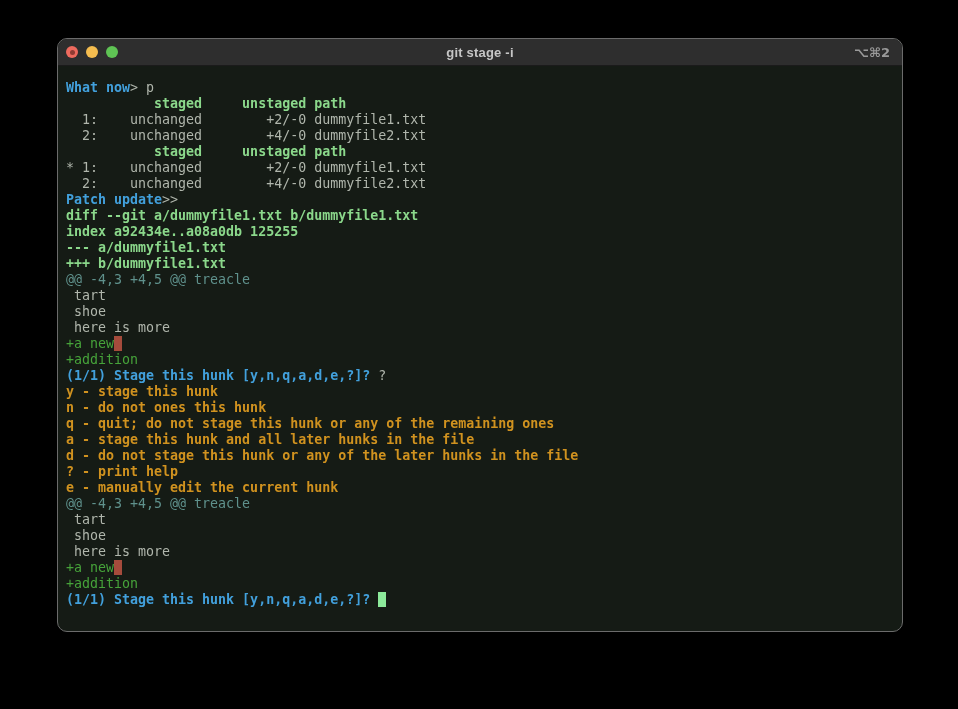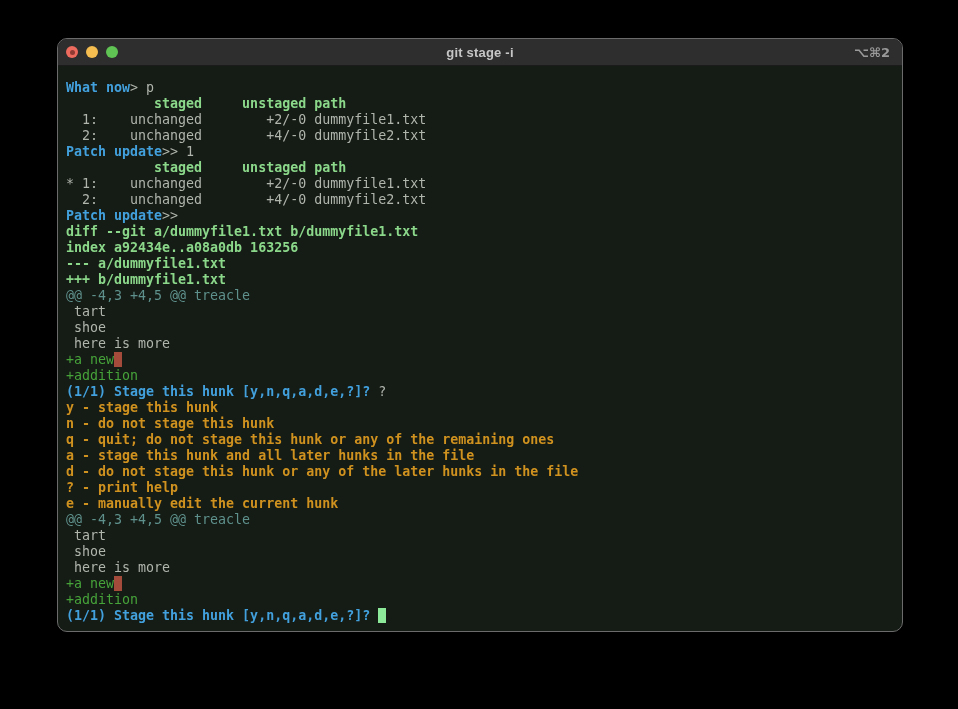--- a/index.html
+++ b/index.html
@@ -113,38 +113,37 @@
       <span class="light green"></span>
     </div>
     <div class="title">git stage -i</div>
     <div class="shortcut">⌥⌘2</div>
   </div>
   <div class="terminal" id="terminal">
       <div class="line"><span class="seg-prompt">What now</span><span class="seg-plain">&gt; p</span></div>
       <div class="line"><span class="seg-header">           staged     unstaged path</span></div>
       <div class="line"><span class="seg-plain">  1:    unchanged        +2/-0 dummyfile1.txt</span></div>
       <div class="line"><span class="seg-plain">  2:    unchanged        +4/-0 dummyfile2.txt</span></div>
-      <div class="line"><span class="seg-prompt">Patch update</span><span class="seg-plain">&gt;&gt; 1</span></div>
       <div class="line"><span class="seg-header">           staged     unstaged path</span></div>
       <div class="line"><span class="seg-plain">* 1:    unchanged        +2/-0 dummyfile1.txt</span></div>
       <div class="line"><span class="seg-plain">  2:    unchanged        +4/-0 dummyfile2.txt</span></div>
       <div class="line"><span class="seg-prompt">Patch update</span><span class="seg-plain">&gt;&gt;</span></div>
       <div class="line"><span class="seg-diffmeta">diff --git a/dummyfile1.txt b/dummyfile1.txt</span></div>
-      <div class="line"><span class="seg-diffmeta">index a92434e..a08a0db 163256</span></div>
+      <div class="line"><span class="seg-diffmeta">index a92434e..a08a0db 125255</span></div>
       <div class="line"><span class="seg-diffmeta">--- a/dummyfile1.txt</span></div>
       <div class="line"><span class="seg-diffmeta">+++ b/dummyfile1.txt</span></div>
       <div class="line"><span class="seg-hunk">@@ -4,3 +4,5 @@ treacle</span></div>
       <div class="line"><span class="seg-plain"> tart</span></div>
       <div class="line"><span class="seg-plain"> shoe</span></div>
       <div class="line"><span class="seg-plain"> here is more</span></div>
       <div class="line"><span class="seg-add">+a new</span><span class="seg-wsblock"> </span></div>
       <div class="line"><span class="seg-add">+addition</span></div>
       <div class="line"><span class="seg-prompt">(1/1) Stage this hunk [y,n,q,a,d,e,?]? </span><span class="seg-plain">?</span></div>
       <div class="line"><span class="seg-help">y - stage this hunk</span></div>
-      <div class="line"><span class="seg-help">n - do not stage this hunk</span></div>
+      <div class="line"><span class="seg-help">n - do not ones this hunk</span></div>
       <div class="line"><span class="seg-help">q - quit; do not stage this hunk or any of the remaining ones</span></div>
       <div class="line"><span class="seg-help">a - stage this hunk and all later hunks in the file</span></div>
       <div class="line"><span class="seg-help">d - do not stage this hunk or any of the later hunks in the file</span></div>
       <div class="line"><span class="seg-help">? - print help</span></div>
       <div class="line"><span class="seg-help">e - manually edit the current hunk</span></div>
       <div class="line"><span class="seg-hunk">@@ -4,3 +4,5 @@ treacle</span></div>
       <div class="line"><span class="seg-plain"> tart</span></div>
       <div class="line"><span class="seg-plain"> shoe</span></div>
       <div class="line"><span class="seg-plain"> here is more</span></div>
       <div class="line"><span class="seg-add">+a new</span><span class="seg-wsblock"> </span></div>

